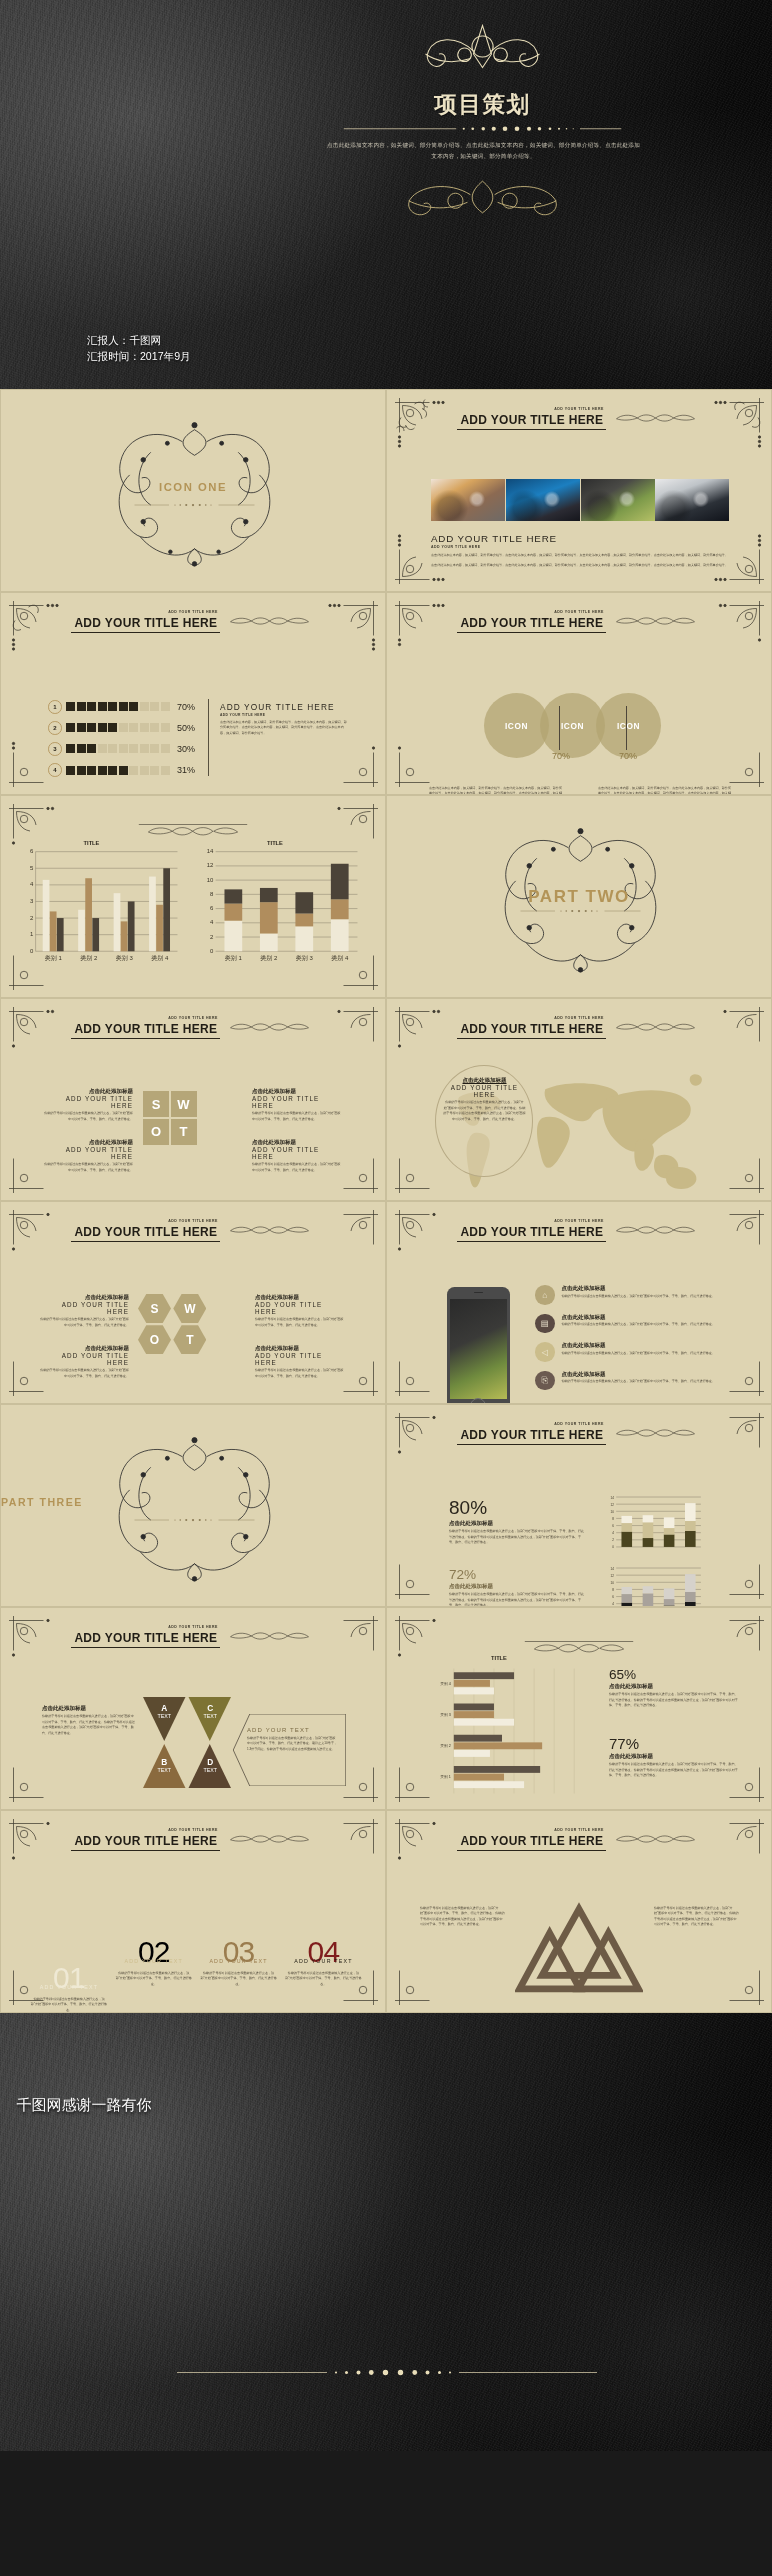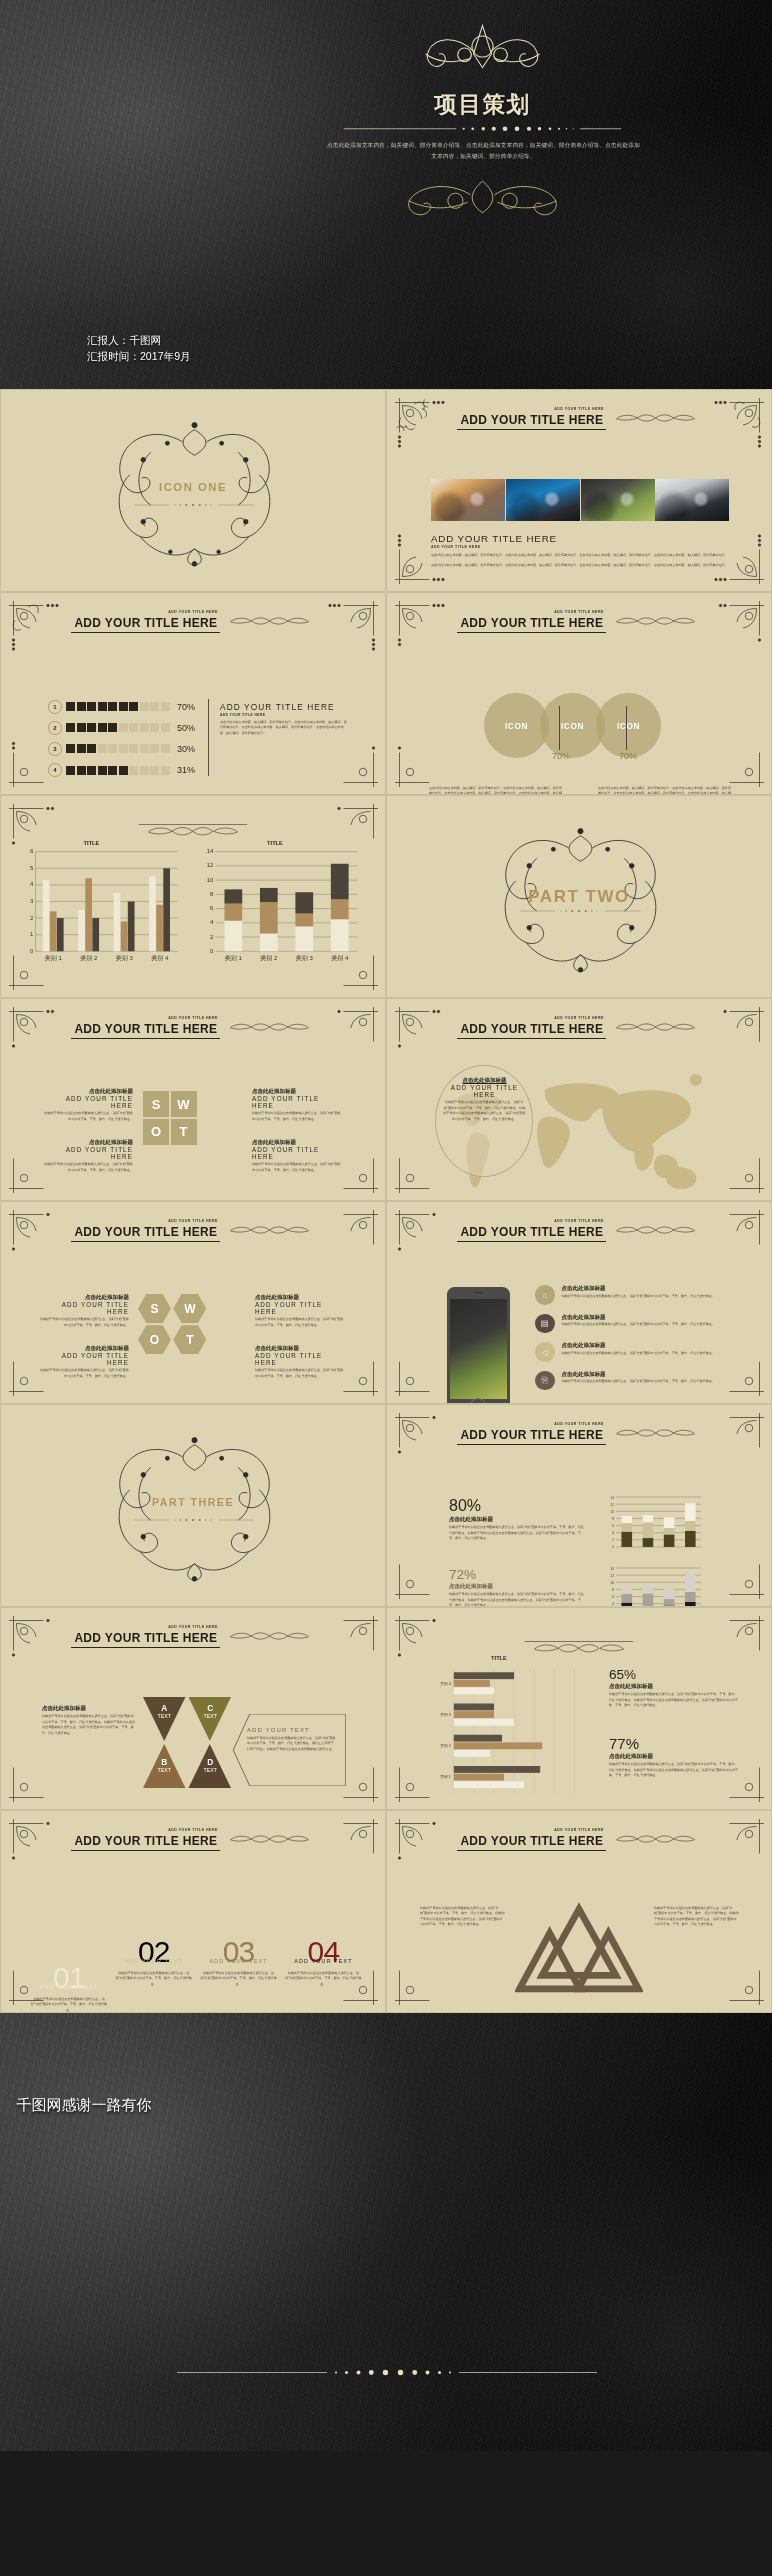--- a/index.html
+++ b/index.html
@@ -993,21 +993,21 @@
           <path d="M214 78 C234 96 234 140 204 158 C186 168 170 152 180 140 C188 130 200 138 194 146"></path>
           <circle cx="60" cy="140" r="3" fill="#2b2b2b"></circle>
             <circle cx="196" cy="140" r="3" fill="#2b2b2b"></circle>
           <path d="M56 160 C76 184 108 192 128 176 C148 192 180 184 200 160"></path>
           <path d="M128 176 C116 186 116 196 128 198 C140 196 140 186 128 176Z"></path>
           <circle cx="128" cy="196" r="3" fill="#2b2b2b"></circle>
           <path d="M70 48 C50 66 48 104 70 118"></path>
             <path d="M186 48 C206 66 208 104 186 118"></path>
         </g>
       </svg>
-      <div style="position:absolute;left:0;right:0;top:91px;text-align:center;font-size:10.6px;font-weight:700;letter-spacing:1.5px;color:#b39457">PART THREE</div>
+      <div style="position:absolute;left:0;right:0;top:91px;font-size:10.6px;font-weight:700;letter-spacing:1.5px;color:#b39457">PART THREE</div>
       <svg style="position:absolute;left:133px;top:112px;width:121px;height:6px" viewBox="0 0 160 8">
         <line x1="0" y1="4" x2="46" y2="4" stroke="#9a8a63" stroke-width="0.7"></line>
         <g fill="#8d7d58">
             <circle cx="54" cy="4" r="0.8"></circle>
             <circle cx="61" cy="4" r="1.1"></circle>
             <circle cx="69" cy="4" r="1.4"></circle>
             <circle cx="78" cy="4" r="1.5"></circle>
             <circle cx="87" cy="4" r="1.4"></circle>
             <circle cx="95" cy="4" r="1.1"></circle>
             <circle cx="102" cy="4" r="0.8"></circle>
@@ -1055,21 +1055,21 @@
         <svg class="flour" viewBox="0 0 120 16">
             <g fill="none" stroke="#3a352b" stroke-width="0.8">
               <path d="M60 8c-8-6-18-5-24 0 6 5 16 6 24 0Z"></path>
               <path d="M36 8C26 2 14 4 8 9c8 3 20 2 28-1Z"></path>
               <path d="M84 8c10-6 22-4 28 1-8 3-20 2-28-1Z"></path>
               <path d="M60 8c8-6 18-5 24 0-6 5-16 6-24 0Z"></path>
             </g>
           </svg>
       </div>
       <div style="position:absolute;left:62px;top:92px;width:136px">
-        <div style="font-size:16px;color:#2b261d">80%</div>
+        <div style="font-size:19px;color:#2b261d">80%</div>
         <div class="cn-title" style="margin:0.8px 0 2.3px">点击此处添加标题</div>
         <div class="body-txt">你能的字号都可以通过点击和重新输入进行更改，顶部“开始”面板中可以对字体、字号、颜色、行距等进行修改。你能的字号都可以通过点击和重新输入进行更改，顶部“开始”面板中可以对字体、字号、颜色、行距等进行修改。</div>
       </div>
       <div style="position:absolute;left:62px;top:162px;width:136px">
         <div style="font-size:13.6px;color:#8a7a52">72%</div>
         <div class="cn-title" style="color:#6d5f3c;margin:0.8px 0 2.3px">点击此处添加标题</div>
         <div class="body-txt">你能的字号都可以通过点击和重新输入进行更改，顶部“开始”面板中可以对字体、字号、颜色、行距等进行修改。你能的字号都可以通过点击和重新输入进行更改，顶部“开始”面板中可以对字体、字号、颜色、行距等进行修改。</div>
       </div>
       <svg id="chart2" style="position:absolute;left:217px;top:89px;width:100px;height:59px" viewBox="0 0 132 78">
           <line x1="16" y1="70" x2="128" y2="70" stroke="#6b6354" stroke-width="0.5"></line>

